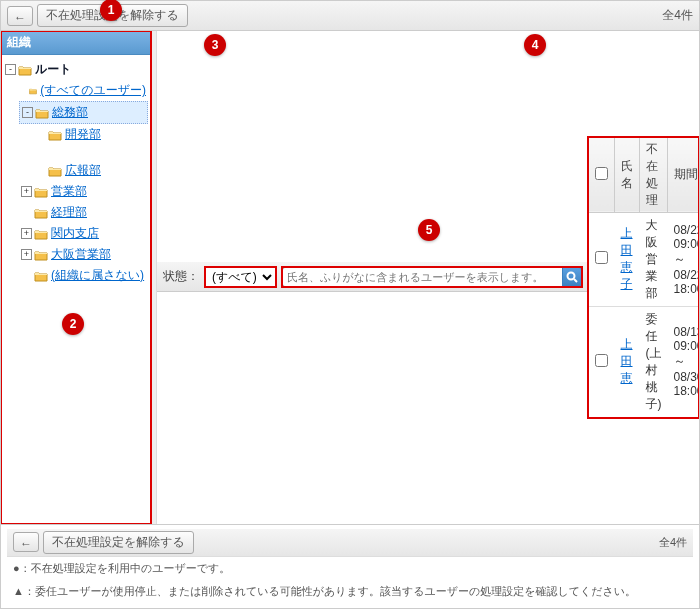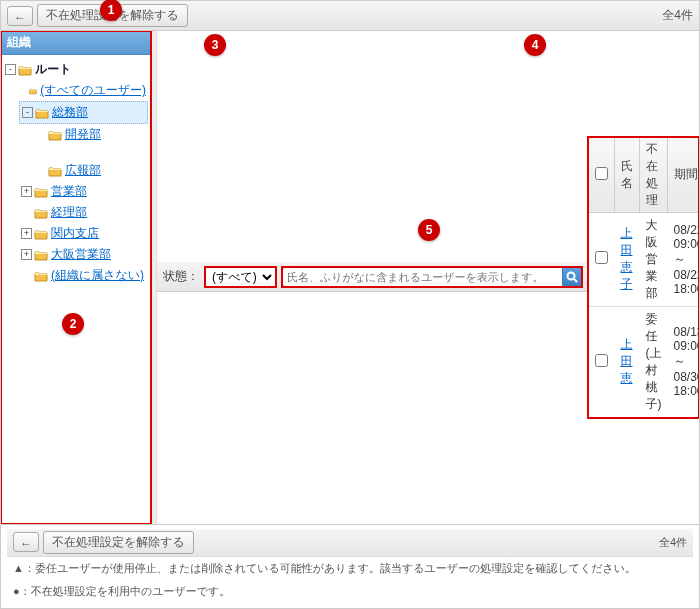--- a/index.html
+++ b/index.html
@@ -225,17 +225,17 @@
       </div>
     </div>
   </div>
 
   <div class="footer">
     <div class="footer-bar">
       <button class="btn back-btn">←</button>
       <button class="btn">不在処理設定を解除する</button>
       <span class="count">全4件</span>
     </div>
+    <div class="legend">●：不在処理設定を利用中のユーザーです。</div>
     <div class="legend">▲：委任ユーザーが使用停止、または削除されている可能性があります。該当するユーザーの処理設定を確認してください。</div>
-    <div class="legend">●：不在処理設定を利用中のユーザーです。</div>
   </div>
 
 </div>
 
 </body></html>

